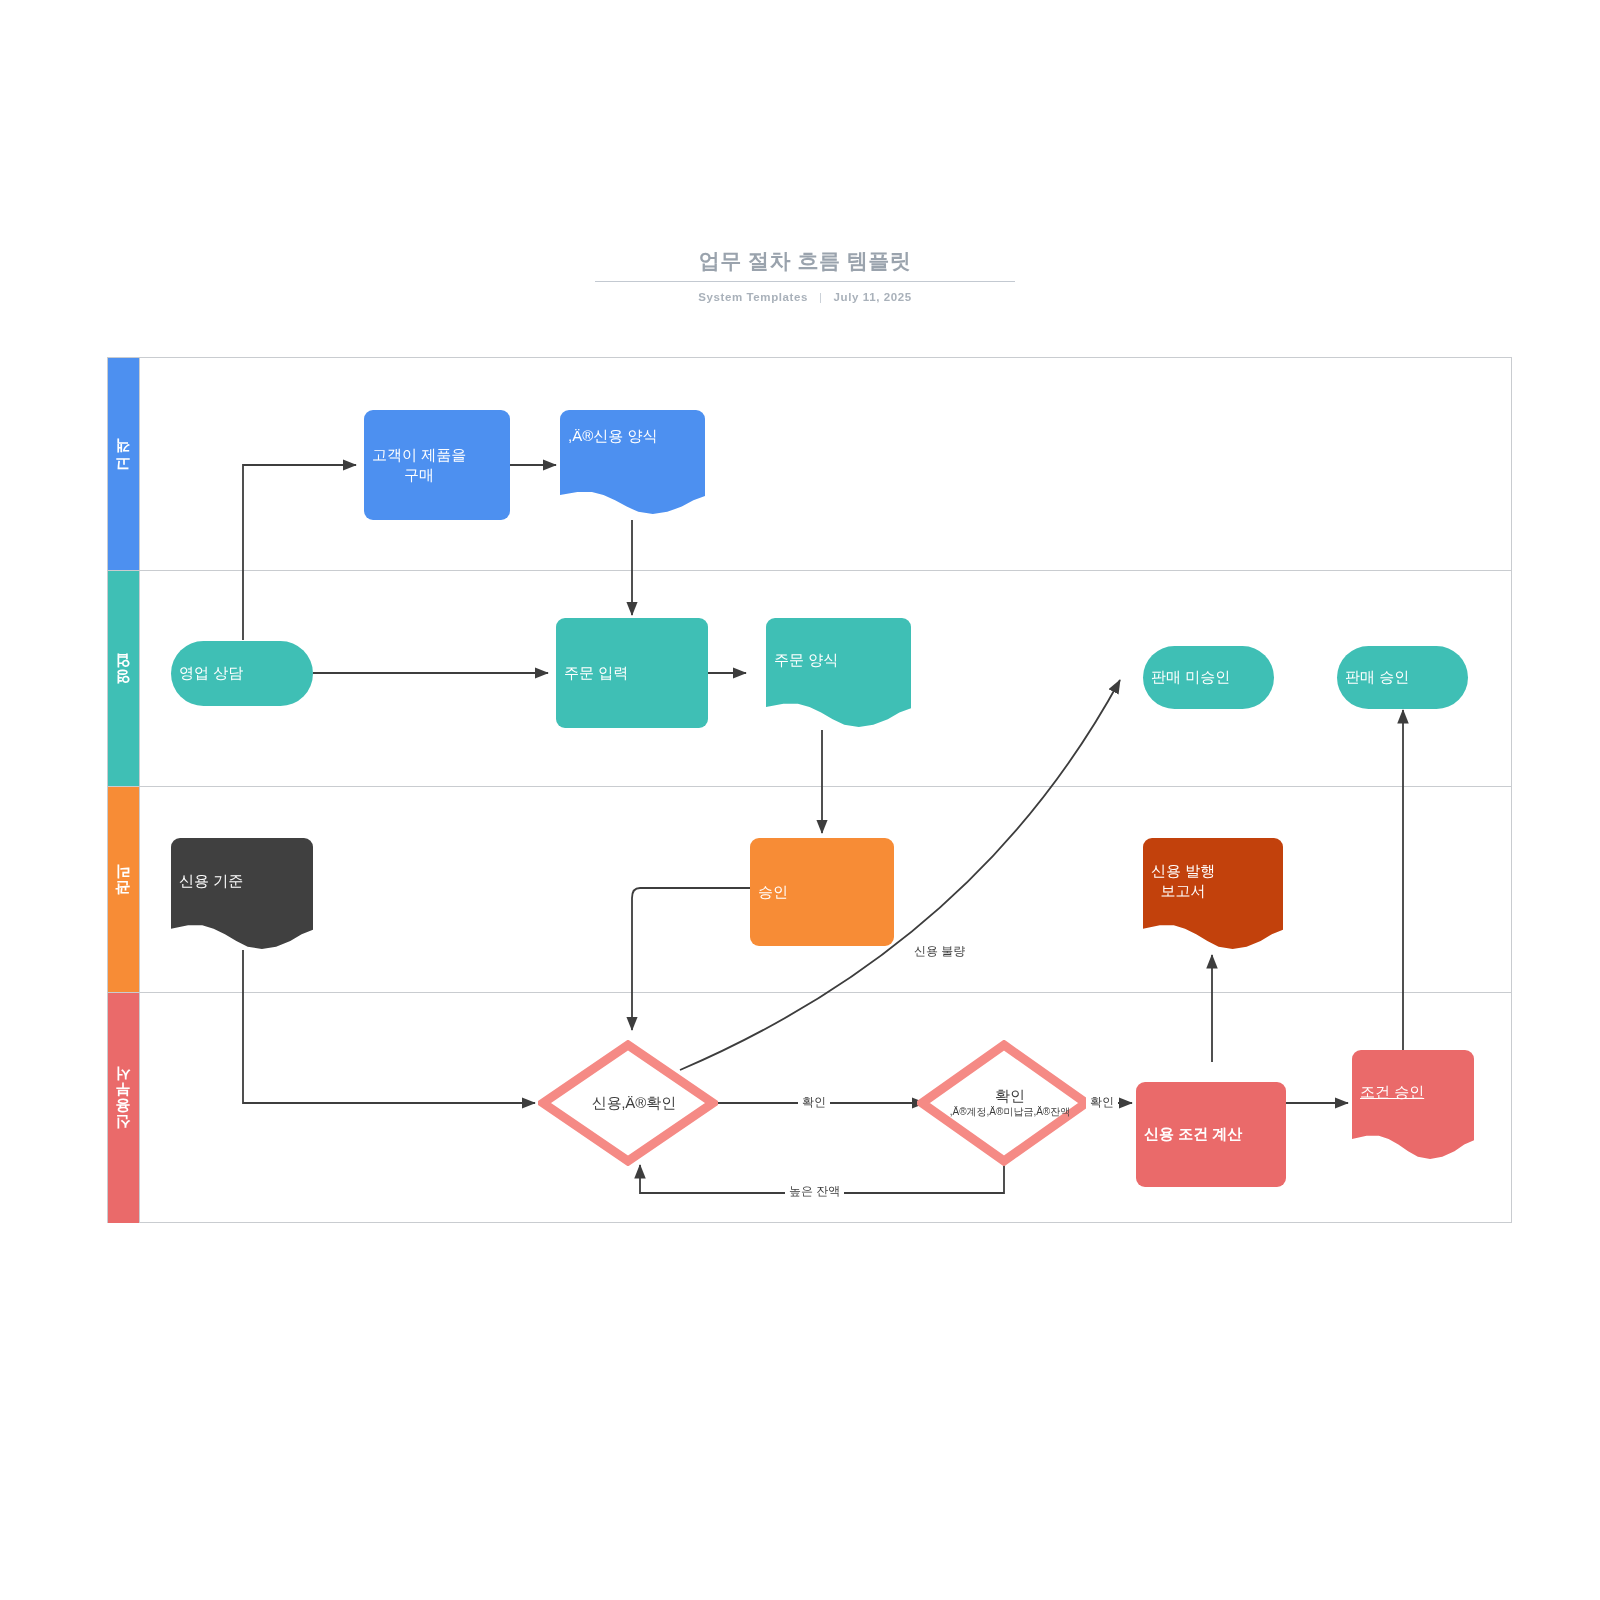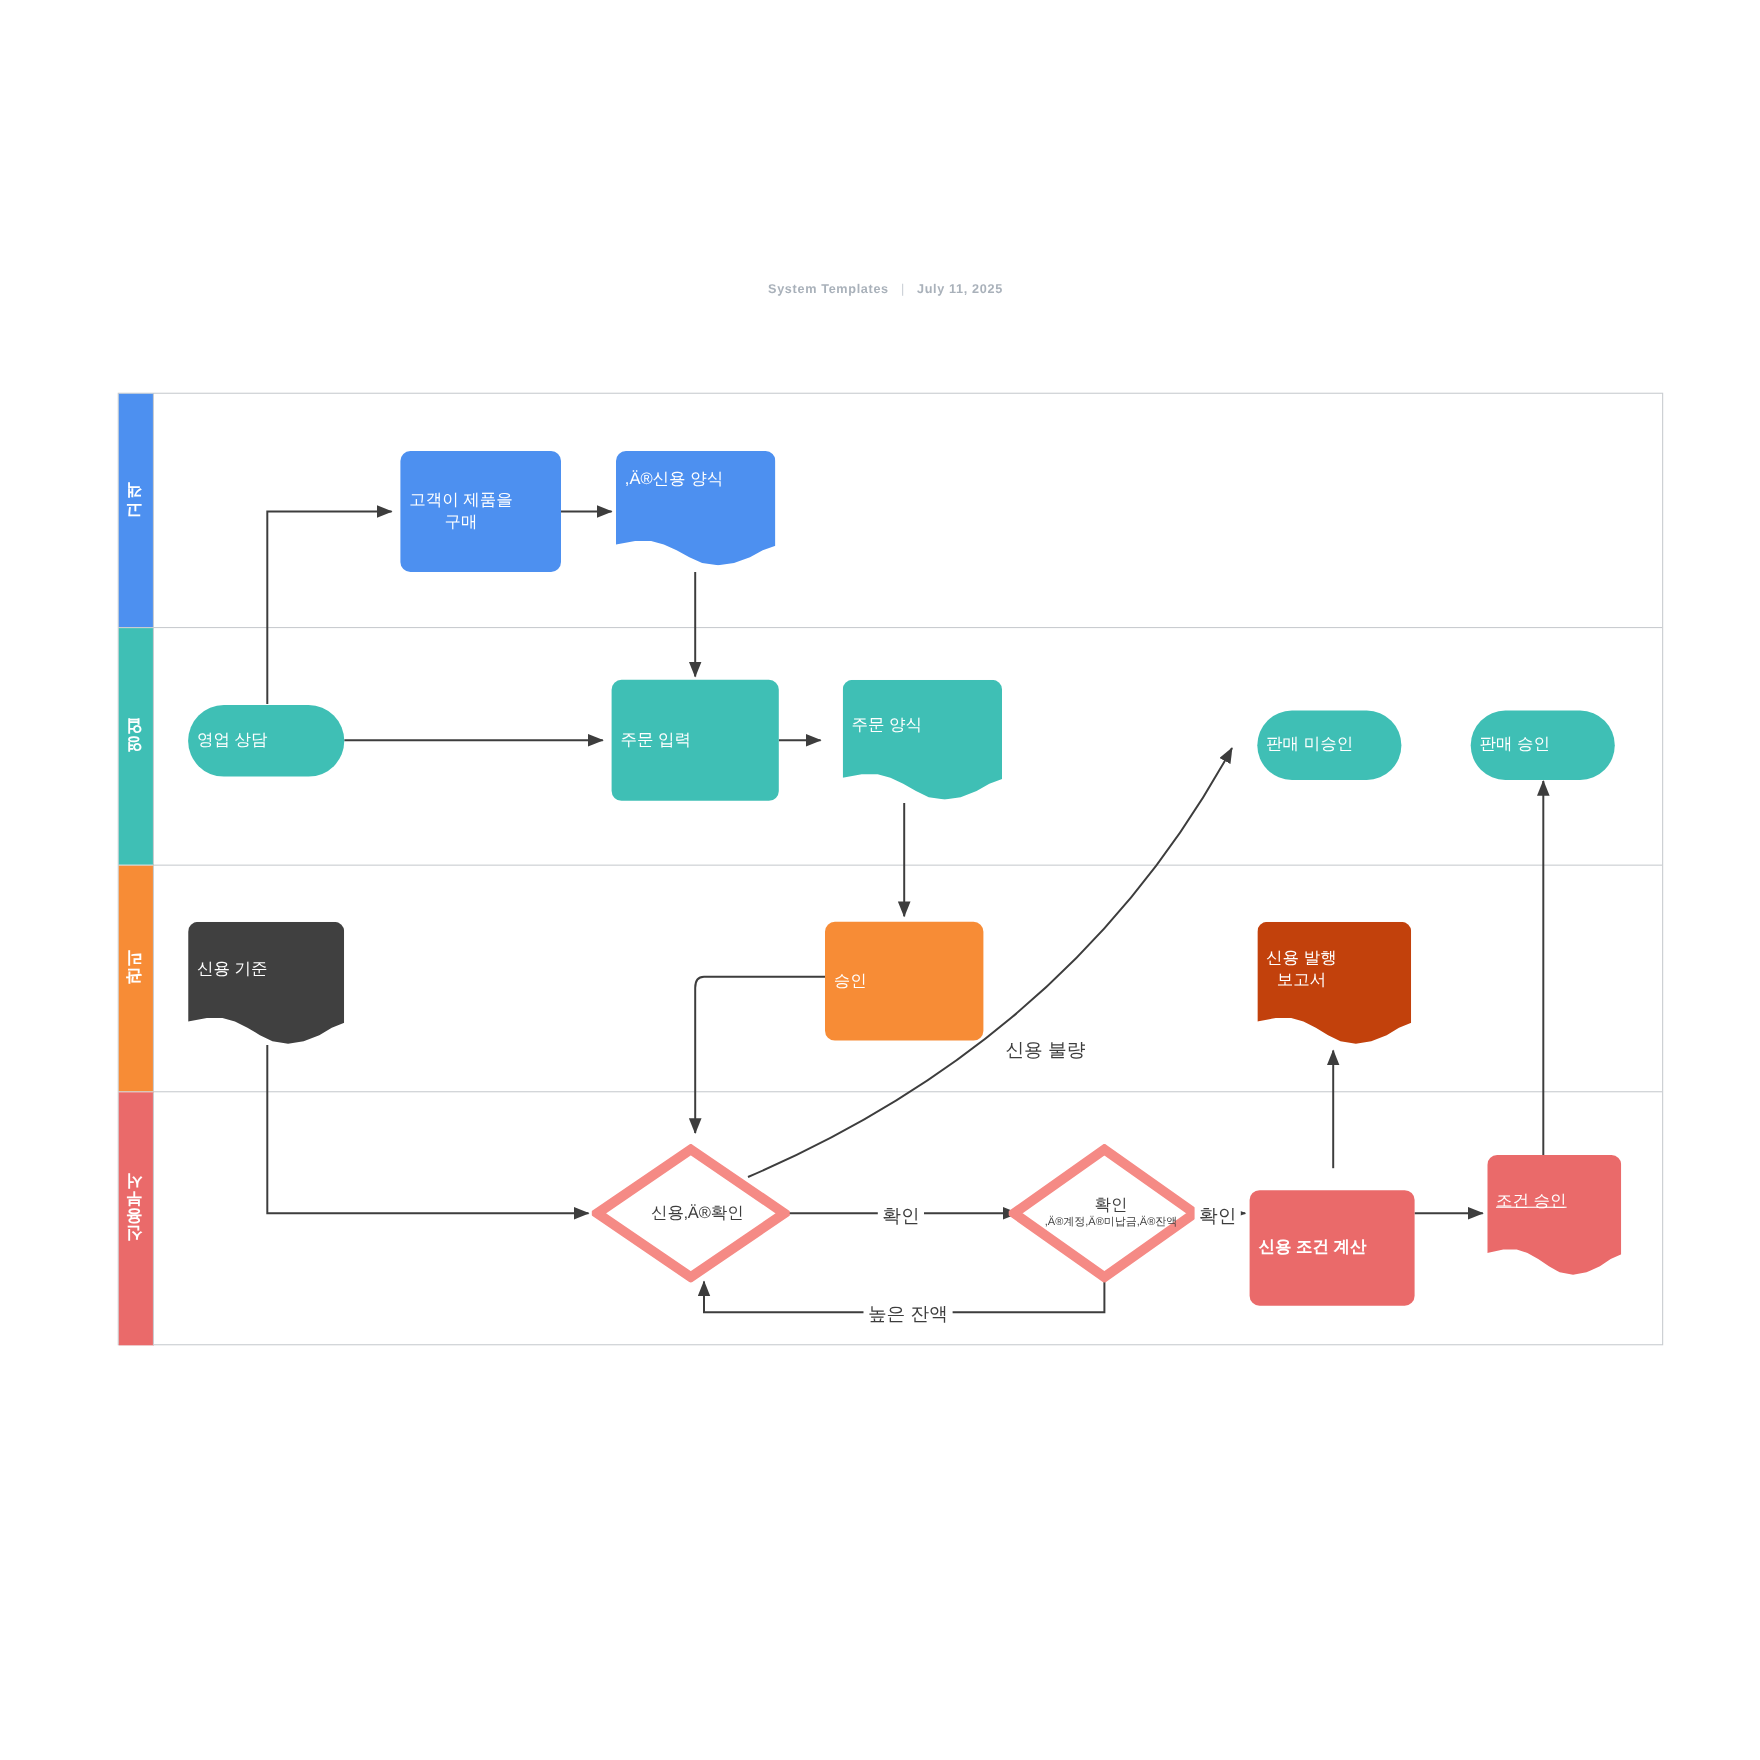--- a/index.html
+++ b/index.html
@@ -145,32 +145,33 @@
     color: #3d3d3d;
     font-size: 15px;
     line-height: 1.25;
     white-space: pre-line;
     margin-left: 12px;
   }
   .diamond .dtext .small { font-size: 10px; display: block; }
 
   .edge-label {
     position: absolute;
-    font-size: 17px;
+    font-size: 12px;
     color: #3d3d3d;
     background: #ffffff;
     padding: 1px 4px;
     white-space: nowrap;
     text-align: center;
   }
 </style>
 </head>
 <body>
 
 <div id="title-block">
+  <div id="page-title">업무 절차 흐름 템플릿</div>
   <div id="subtitle-row">
     <span>System Templates</span>
     <span id="subtitle-sep">|</span>
     <span>July 11, 2025</span>
   </div>
 </div>
 
 <div id="diagram">
 
   <div class="lane" style="top:0px;height:213px;">

